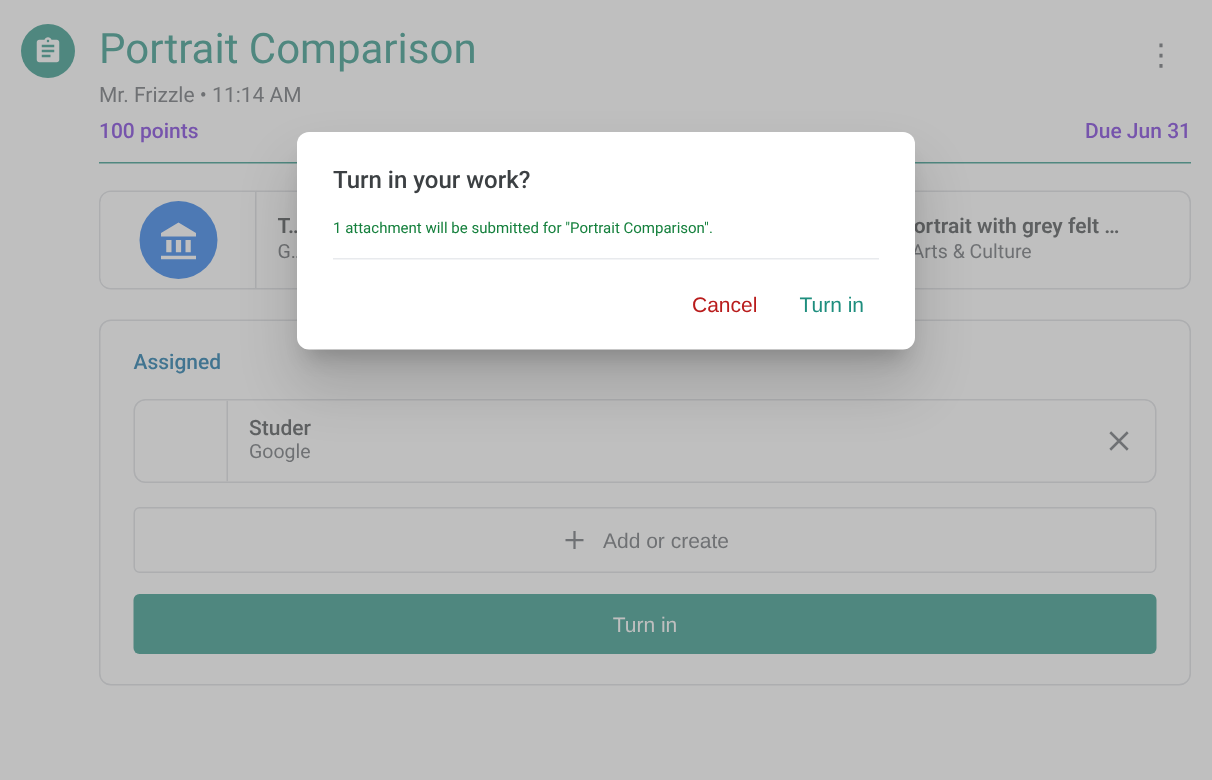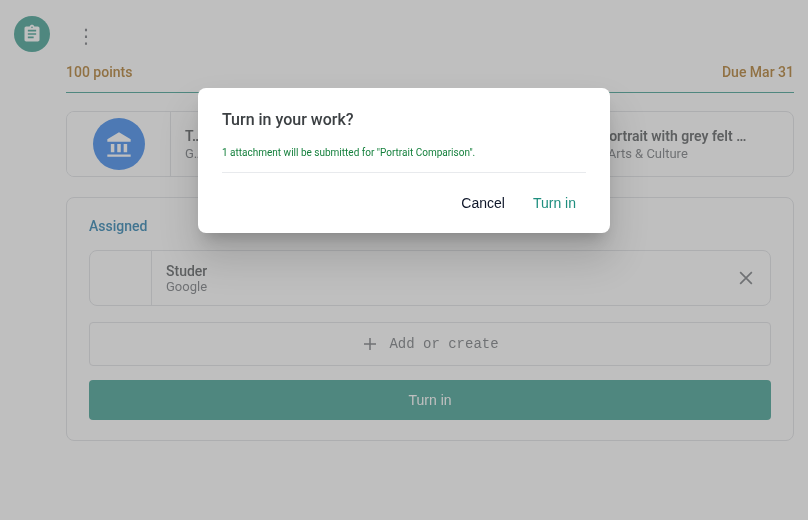--- a/index.html
+++ b/index.html
@@ -52,21 +52,21 @@
       color: #5f6368;
       font-size: 20px;
       cursor: pointer;
     }
     .meta-row {
       display: flex;
       justify-content: space-between;
       align-items: center;
       padding: 8px 4px 12px 56px;
       font-size: 14px;
-      color: #a16207;
+      color: #6d28d9;
       font-weight: 500;
     }
     .divider-line {
       border: none;
       border-top: 1px solid #1e8e7e;
       margin: 0 4px 18px 56px;
     }
     .description {
       font-size: 14px;
       color: #3c4043;
@@ -180,21 +180,20 @@
       color: #5f6368;
       font-size: 14px;
       font-weight: 500;
       padding: 12px;
       display: flex;
       align-items: center;
       justify-content: center;
       gap: 10px;
       cursor: pointer;
       margin-bottom: 14px;
-      font-family: Liberation Mono, monospace;
     }
     .add-btn svg { width: 18px; height: 18px; stroke: #5f6368; stroke-width: 2; }
     .turnin-btn {
       width: 100%;
       background: #1e8e7e;
       color: #fff;
       border: none;
       border-radius: 4px;
       font-size: 14px;
       font-weight: 500;
@@ -265,41 +264,47 @@
     }
     .dialog-btn {
       background: none;
       border: none;
       font-size: 14px;
       font-weight: 500;
       padding: 8px 10px;
       border-radius: 4px;
       cursor: pointer;
     }
-    .dialog-btn.cancel { color: #0f172a; }
+    .dialog-btn.cancel { color: #b91c1c; }
     .dialog-btn.confirm { color: #1e8e7e; }
   </style>
 </head>
 <body>
 
 <div class="page">
   <div class="header">
     <div class="assignment-icon">
       <svg viewBox="0 0 24 24">
           <path d="M19 3h-4.18C14.4 1.84 13.3 1 12 1s-2.4.84-2.82 2H5c-1.1 0-2 .9-2 2v14c0 1.1.9 2 2 2h14c1.1 0 2-.9 2-2V5c0-1.1-.9-2-2-2zm-7 0c.55 0 1 .45 1 1s-.45 1-1 1-1-.45-1-1 .45-1 1-1zm2 14H7v-2h7v2zm3-4H7v-2h10v2zm0-4H7V7h10v2z"></path>
         </svg>
     </div>
+    <div class="header-main">
+      <div class="title">Portrait Comparison</div>
+      <div class="subtitle">
+        <span>Mr. Frizzle</span> • <span>11:14 AM</span>
+      </div>
+    </div>
     <div class="more-btn">
       <span>⋮</span>
     </div>
   </div>
 
   <div class="meta-row">
     <span>100 points</span>
-    <span>Due Mar 31</span>
+    <span>Due Jun 31</span>
   </div>
   <hr class="divider-line">
 
 
   <div class="attachments">
     <div class="attachment-card">
       <div class="attachment-thumb">
         <div class="culture-circle">
           <svg viewBox="0 0 24 24">
               <path d="M12 2L2 8v2h20V8L12 2zm-7 10v7h3v-7H5zm5.5 0v7h3v-7h-3zm5.5 0v7h3v-7h-3zM2 21v2h20v-2H2z"></path>

